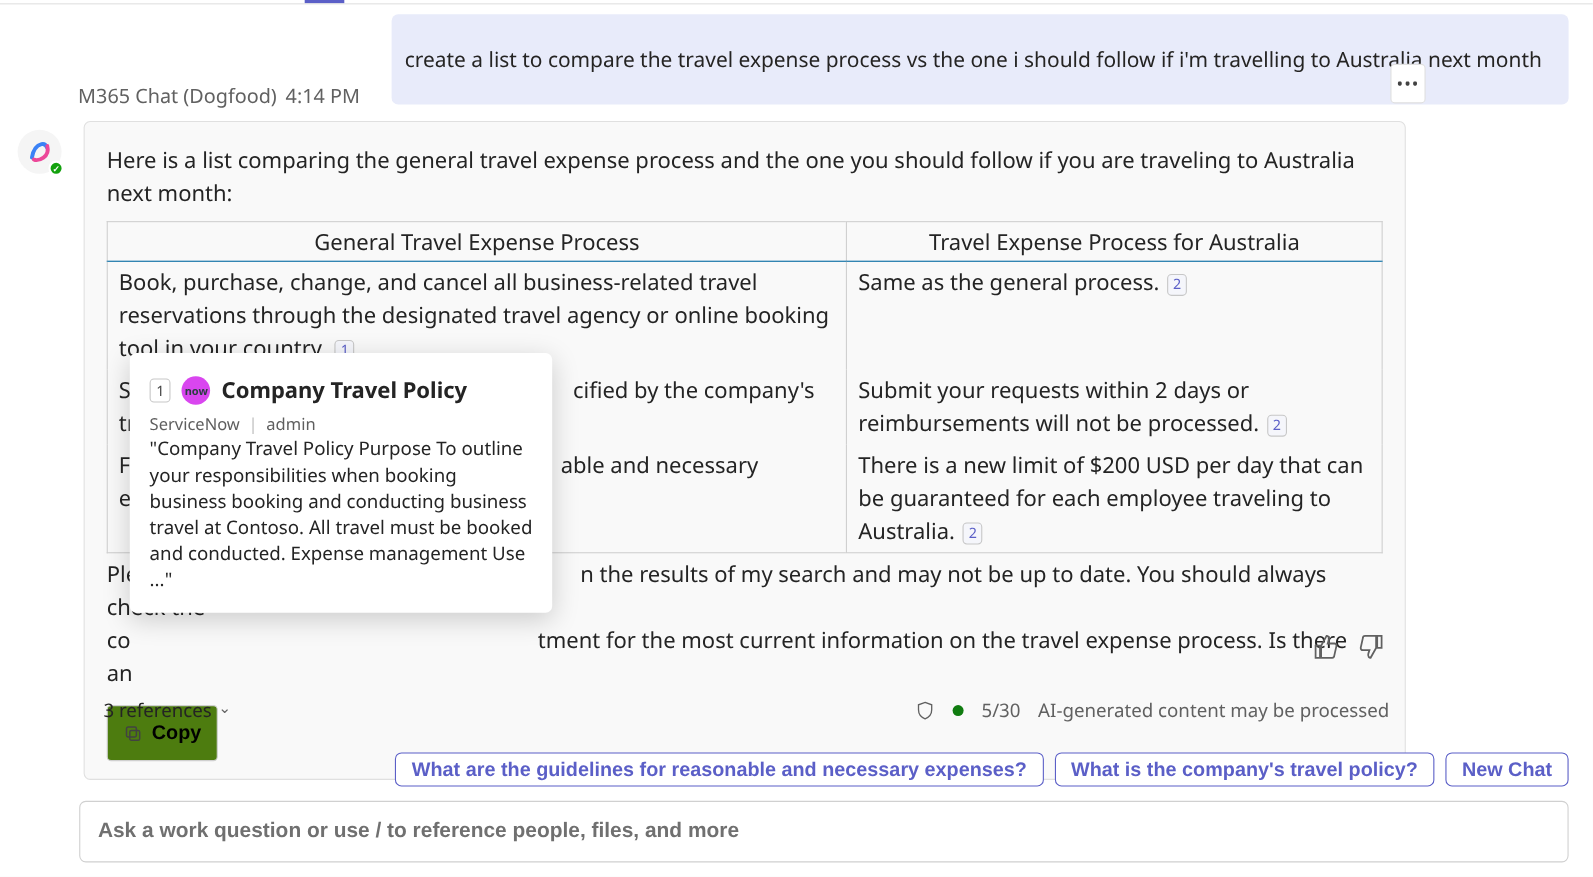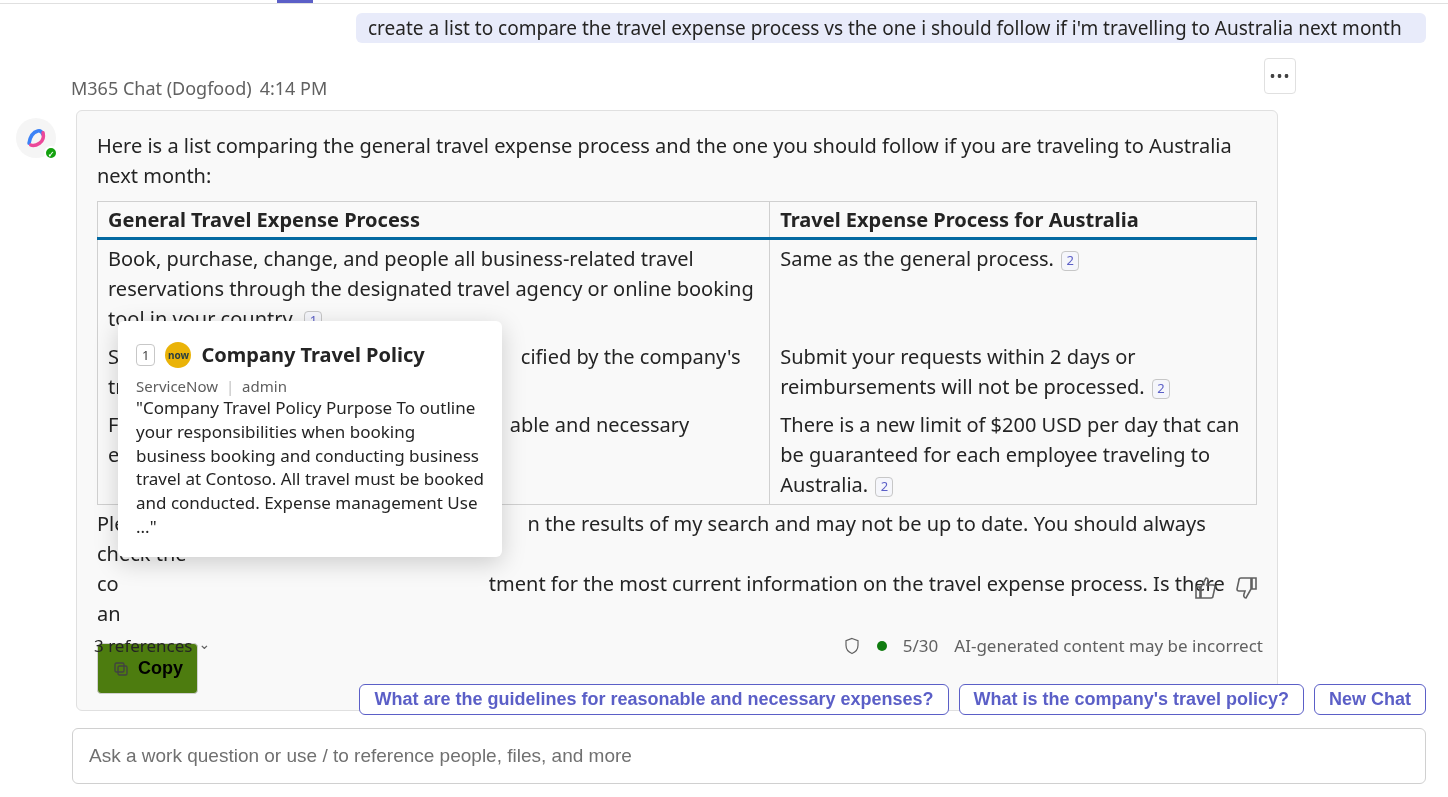--- a/index.html
+++ b/index.html
@@ -28,21 +28,21 @@
     height: 1px;
     background: #e0e0e0;
   }
   .user-bubble {
     position: absolute;
     left: 356px;
     top: 13px;
     right: 22px;
     background: #e8ebfa;
     border-radius: 6px;
-    padding: 2px 12px;
+    padding: 28px 12px;
     font-size: 19px;
     color: #252423;
   }
   .assistant-header {
     position: absolute;
     left: 71px;
     top: 76px;
     font-size: 18px;
     display: flex;
     gap: 8px;
@@ -109,24 +109,24 @@
   }
   .intro-text { font-size: 20px; line-height: 1.5; color: #242424; }
   .cmp-table {
     margin-top: 10px;
     border: 1px solid #d0d0d0;
     border-collapse: collapse;
     width: 100%;
     font-size: 20px;
   }
   .cmp-table th {
-    text-align: left;
-    font-weight: 700;
+    text-align: center;
+    font-weight: 400;
     padding: 4px 10px;
-    border-bottom: 3px solid #0369a1;
+    border-bottom: 1px solid #0369a1;
     border-right: 1px solid #d0d0d0;
   }
   .cmp-table th:last-child { border-right: none; }
   .cmp-table td {
     vertical-align: top;
     padding: 4px 10px;
     border-right: 1px solid #d0d0d0;
     line-height: 1.5;
   }
   .cmp-table td:last-child { border-right: none; }
@@ -216,20 +216,21 @@
     align-items: center;
     padding: 0 16px;
   }
   .compose input {
     border: none;
     outline: none;
     width: 100%;
     font-size: 19px;
     color: #242424;
     background: transparent;
+    font-weight: bold;
   }
   .compose input::placeholder { color: #707070; }
   
   .cite-card {
     position: absolute;
     left: 118px;
     top: 321px;
     width: 384px;
     background: #fff;
     border-radius: 6px;
@@ -247,21 +248,21 @@
     border-radius: 4px;
     font-size: 13px;
     padding: 1px 5px;
     color: #424242;
     background:#fff;
   }
   .cite-logo {
     width: 26px; height: 26px;
     display:flex;align-items:center;justify-content:center;
     border-radius:50%;
-    background:#eab308;
+    background:#d946ef;
     font-size:10px;font-weight:700;color:#293e40;
   }
   .cite-title { font-weight: 700; font-size: 20px; color:#242424;}
   .cite-meta { font-size: 15px; color: #5e5e5e; margin-bottom: 0; }
   .cite-meta .divider { color:#c0c0c0; margin:0 4px;}
   .cite-snippet { font-size: 17px; line-height: 1.4; color:#242424;}
   col.col1 { width: 58%; }
 </style>
 </head>
 <body>
@@ -302,21 +303,21 @@
       </colgroup>
     <thead>
       <tr>
         <th>General Travel Expense Process</th>
         <th>Travel Expense Process for Australia</th>
       </tr>
     </thead>
     <tbody>
       <tr>
         <td>
-          <span>Book, purchase, change, and people all business-related travel reservations through the designated travel agency or online booking tool in your country.</span>
+          <span>Book, purchase, change, and cancel all business-related travel reservations through the designated travel agency or online booking tool in your country.</span>
           <span class="cite">1</span>
         </td>
         <td>
           <span>Same as the general process.</span>
           <span class="cite">2</span>
         </td>
       </tr>
       <tr>
         <td>
           <span>S</span>
@@ -376,21 +377,21 @@
   <div class="refs">
     <span>3 references</span>
     <span class="chev">⌄</span>
   </div>
   <div class="footer-right">
     <svg class="shield" viewBox="0 0 24 24" fill="none" stroke="#616161" stroke-width="1.6">
         <path d="M12 2l8 3v6c0 5-3 9-8 11-5-2-8-6-8-11V5l8-3z"></path>
       </svg>
     <span class="greendot"></span>
     <span>5/30</span>
-    <span>AI-generated content may be incorrect</span>
+    <span>AI-generated content may be processed</span>
   </div>
 </div>
 
 <div class="suggest-row">
   <button class="suggest-chip">What are the guidelines for reasonable and necessary expenses?</button>
   <button class="suggest-chip">What is the company's travel policy?</button>
   <button class="suggest-chip">New Chat</button>
 </div>
 
 <div class="compose">

